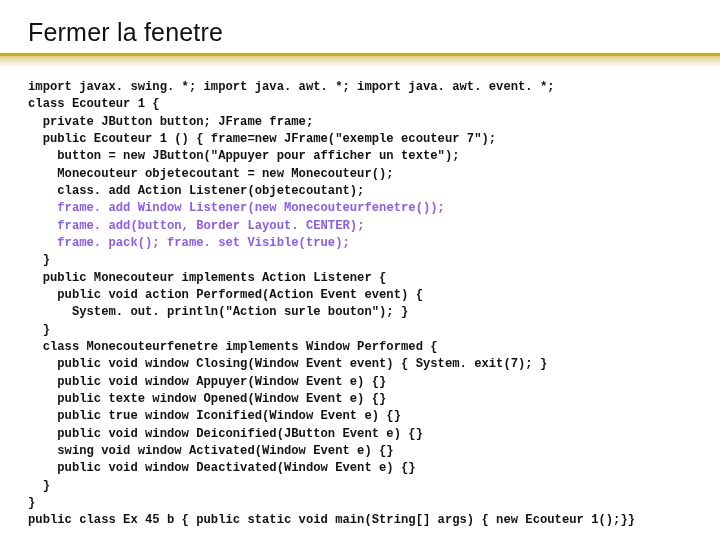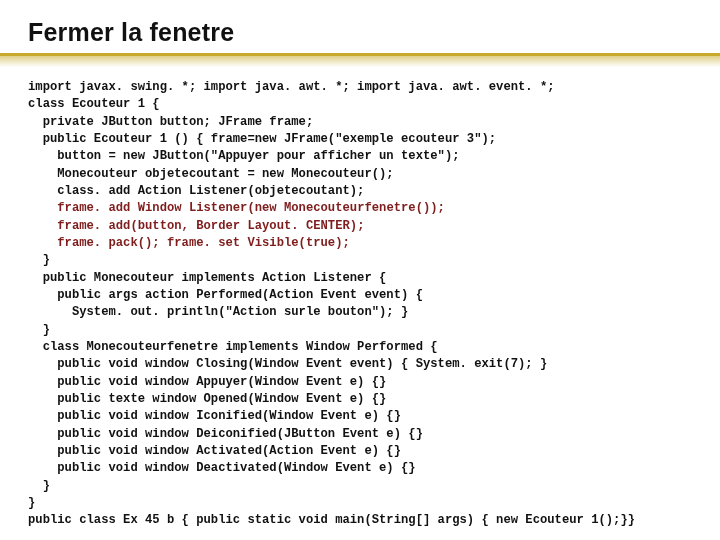--- a/index.html
+++ b/index.html
@@ -14,21 +14,21 @@
   }
   .slide {
     width: 720px;
     height: 540px;
     position: relative;
     padding: 18px 28px 0 28px;
     box-sizing: border-box;
   }
   .title {
     font-size: 25px;
-    font-weight: bold;
+    font-weight: normal;
     color: #111;
     margin: 0 0 6px 0;
     letter-spacing: 0.2px;
   }
   .rule-line {
     position: relative;
     height: 14px;
     margin-bottom: 12px;
   }
   .rule-solid {
@@ -46,51 +46,51 @@
     background: linear-gradient(to bottom, rgba(200,170,42,0.55), rgba(200,170,42,0));
   }
   .code {
     font-family: "Courier New", Courier, monospace;
     font-size: 12.2px;
     line-height: 1.42;
     font-weight: bold;
     white-space: pre;
     color: #111;
   }
-  .code .fr { color: #7f1d1d; } 
+  .code .fr { color: #8b5cf6; } 
 </style>
 </head>
 <body>
 
 <div class="slide">
   <h1 class="title">Fermer la fenetre</h1>
   <div class="rule-line">
     <div class="rule-solid"></div>
     <div class="rule-grad"></div>
   </div>
 
   <div class="code"><span>import javax. swing. *; import java. awt. *; import java. awt. event. *;</span>
 <span>class Ecouteur 1 {</span>
 <span>  private JButton button; JFrame frame;</span>
-<span>  public Ecouteur 1 () { frame=new JFrame("exemple ecouteur 3");</span>
+<span>  public Ecouteur 1 () { frame=new JFrame("exemple ecouteur 7");</span>
 <span>    button = new JButton("Appuyer pour afficher un texte");</span>
 <span>    Monecouteur objetecoutant = new Monecouteur();</span>
 <span>    class. add Action Listener(objetecoutant);</span>
 <span>    </span><span class="fr">frame. add Window Listener(new Monecouteurfenetre());</span>
 <span>    </span><span class="fr">frame. add(button, Border Layout. CENTER);</span>
 <span>    </span><span class="fr">frame. pack(); frame. set Visible(true);</span>
 <span>  }</span>
 <span>  public Monecouteur implements Action Listener {</span>
-<span>    public args action Performed(Action Event event) {</span>
+<span>    public void action Performed(Action Event event) {</span>
 <span>      System. out. println("Action surle bouton"); }</span>
 <span>  }</span>
 <span>  class Monecouteurfenetre implements Window Performed {</span>
 <span>    public void window Closing(Window Event event) { System. exit(7); }</span>
 <span>    public void window Appuyer(Window Event e) {}</span>
 <span>    public texte window Opened(Window Event e) {}</span>
-<span>    public void window Iconified(Window Event e) {}</span>
+<span>    public true window Iconified(Window Event e) {}</span>
 <span>    public void window Deiconified(JButton Event e) {}</span>
-<span>    public void window Activated(Action Event e) {}</span>
+<span>    swing void window Activated(Window Event e) {}</span>
 <span>    public void window Deactivated(Window Event e) {}</span>
 <span>  }</span>
 <span>}</span>
 <span>public class Ex 45 b { public static void main(String[] args) { new Ecouteur 1();}}</span></div>
 </div>
 
 </body></html>

